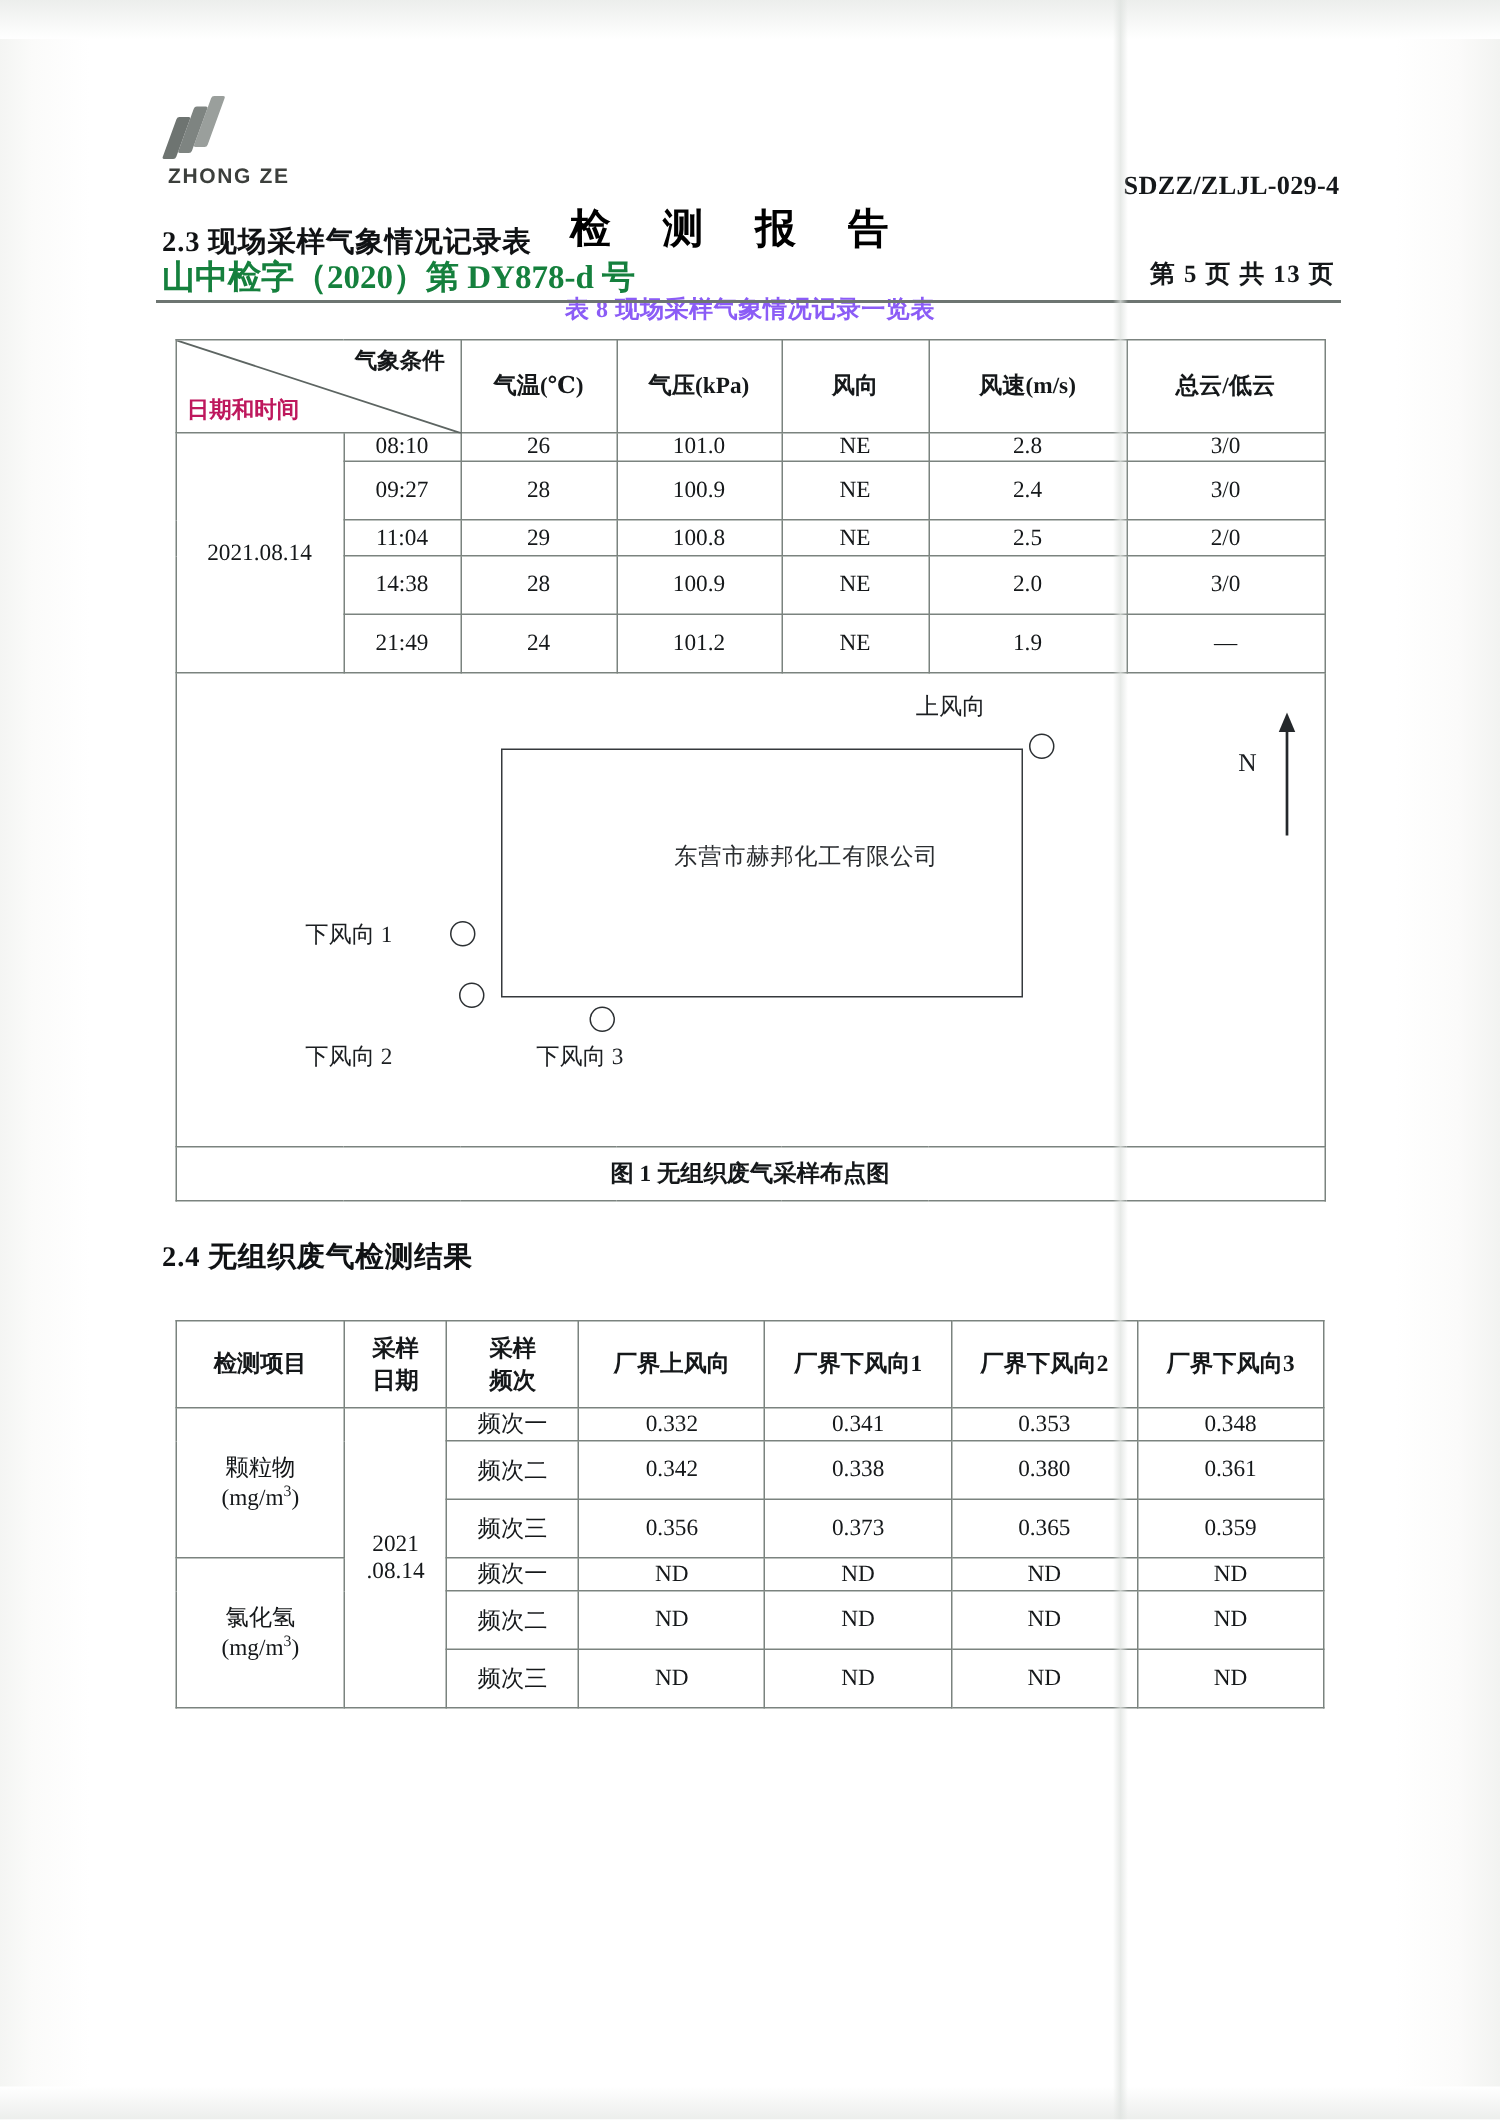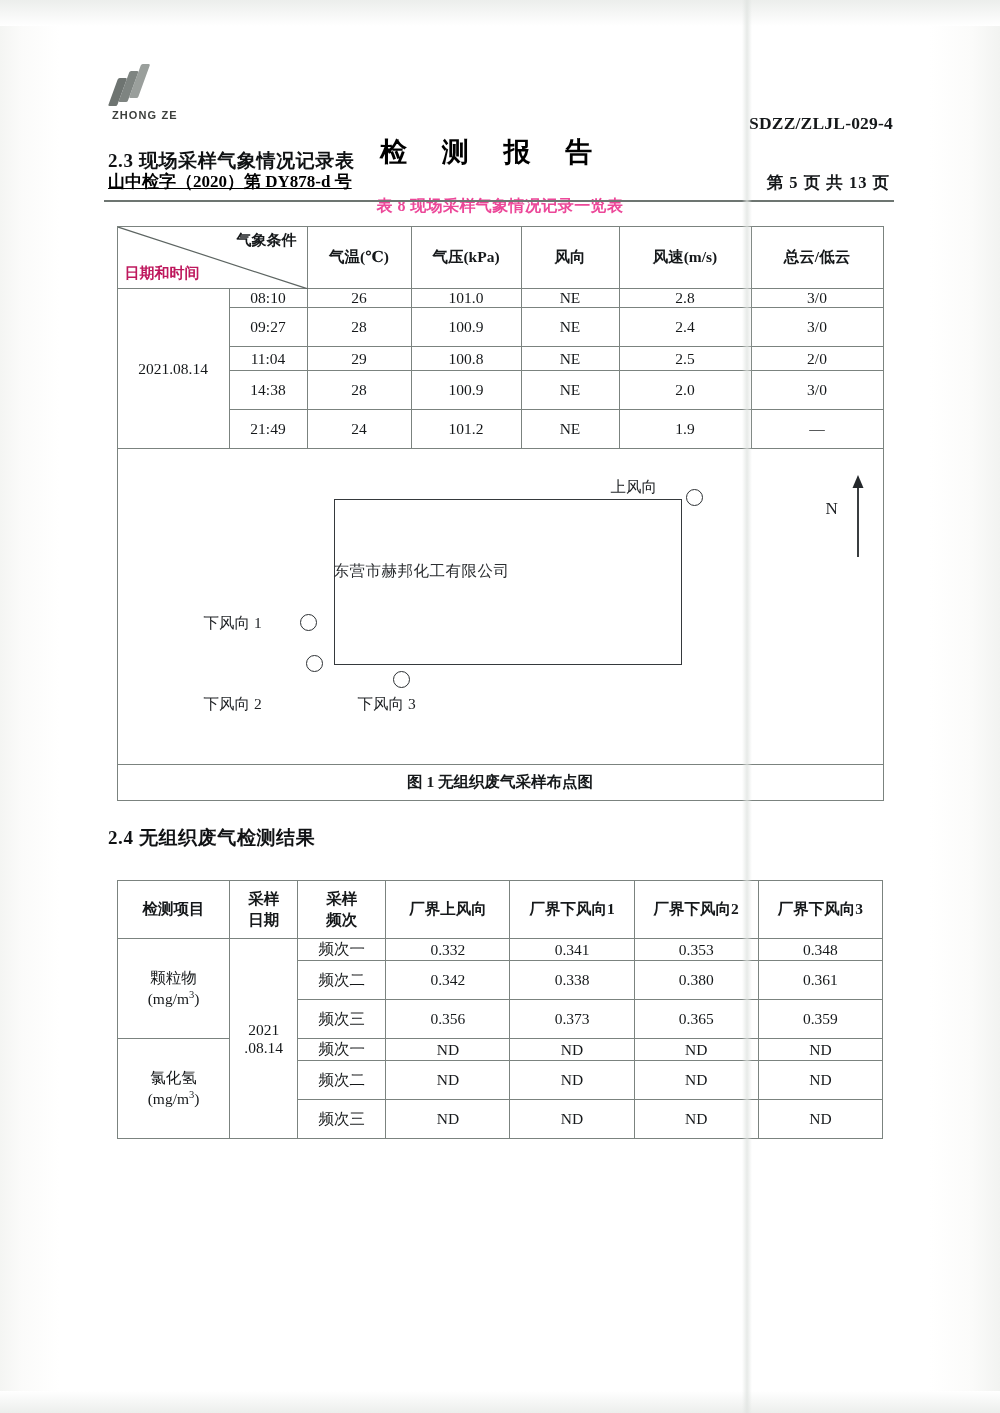--- a/index.html
+++ b/index.html
@@ -36,59 +36,59 @@
   .content { position: absolute; left: 0; top: 0; width: 1000px; }
 
   
   .hdr { position: relative; height: 148px; }
 
   .logo { position: absolute; left: 108px; top: 62px; width: 92px; height: 66px; }
   .logo svg { display: block; }
   .logo-text {
     position: absolute; left: 4px; top: 47px;
     font-family: "Liberation Sans", sans-serif;
-    font-size: 11px; font-weight: 700; letter-spacing: 1.1px; color: #3c3f3c;
+    font-size: 14px; font-weight: 700; letter-spacing: 1.1px; color: #3c3f3c;
   }
 
   .doc-code {
     position: absolute; right: 107px; top: 113px;
     font-family: "Liberation Serif", serif;
     font-size: 17.5px; font-weight: 700; letter-spacing: .2px; color: #15181a;
   }
 
   .report-title {
     position: absolute; left: 380px; top: 134px;
     font-size: 27px; font-weight: 700; letter-spacing: 14px; color: #000000;
     white-space: nowrap;
   }
 
   .doc-no {
     position: absolute; left: 108px; top: 170px;
-    font-size: 17px; font-weight: 700; color: #000000; white-space: nowrap; text-decoration: underline;
+    font-size: 22px; font-weight: 700; color: #15803d; white-space: nowrap;
   }
 
   .page-no {
     position: absolute; right: 110px; top: 172px;
     font-size: 16.5px; font-weight: 700; color: #15181a; white-space: nowrap;
     letter-spacing: 1px;
   }
 
   .hdr-rule {
     position: absolute; left: 104px; top: 200px; width: 790px; height: 0;
     border-top: 2px solid #6d7571;
   }
 
   
   .sec-title {
     font-size: 19px; font-weight: 700; color: #101214;
     margin-left: 108px; letter-spacing: .6px;
   }
   .tbl-caption {
     text-align: center; font-size: 16px; font-weight: 700;
-    color: #ec4899; letter-spacing: .4px;
+    color: #8b5cf6; letter-spacing: .4px;
   }
 
   
   table.grid {
     border-collapse: collapse;
     margin: 0 auto;
     width: 766px;
     table-layout: fixed;
   }
   table.grid td {
@@ -124,34 +124,34 @@
   .fig-caption-cell { height: 36px; font-weight: 700; font-size: 16.5px; }
 
   .plant {
     position: absolute;
     left: 216px; top: 50px; width: 348px; height: 166px;
     border: 1.6px solid #35393c;
     background: transparent;
   }
   .plant-label {
     position: absolute; left: 216px; top: 112px; width: 292px;
-    text-align: left; font-size: 15.5px; color: #2a2d30; letter-spacing: .5px;
+    text-align: right; font-size: 15.5px; color: #2a2d30; letter-spacing: .5px;
   }
 
   .pt {
     position: absolute; width: 17px; height: 17px;
     border: 1.7px solid #2c3033; border-radius: 50%;
   }
   .pt-up    { left: 568px; top: 40px; }
   .pt-dn1   { left: 182px; top: 165px; }
   .pt-dn2   { left: 188px; top: 206px; }
   .pt-dn3   { left: 275px; top: 222px; }
 
   .lbl { position: absolute; font-size: 15.5px; color: #1b1e21; white-space: nowrap; }
-  .lbl-up  { left: 493px; top: 12px; margin-top: 16px; }
+  .lbl-up  { left: 493px; top: 12px; }
   .lbl-dn1 { left: 86px;  top: 164px; }
   .lbl-dn2 { left: 86px;  top: 205px; margin-top: 40px; }
   .lbl-dn3 { left: 240px; top: 245px; }
 
   .north { position: absolute; left: 700px; top: 22px; width: 60px; height: 90px; }
   .north .nl {
     position: absolute; left: 8px; top: 28px;
     font-size: 17px; font-weight: 400; color: #1b1e21;
     font-family: "Liberation Serif", serif;
   }

